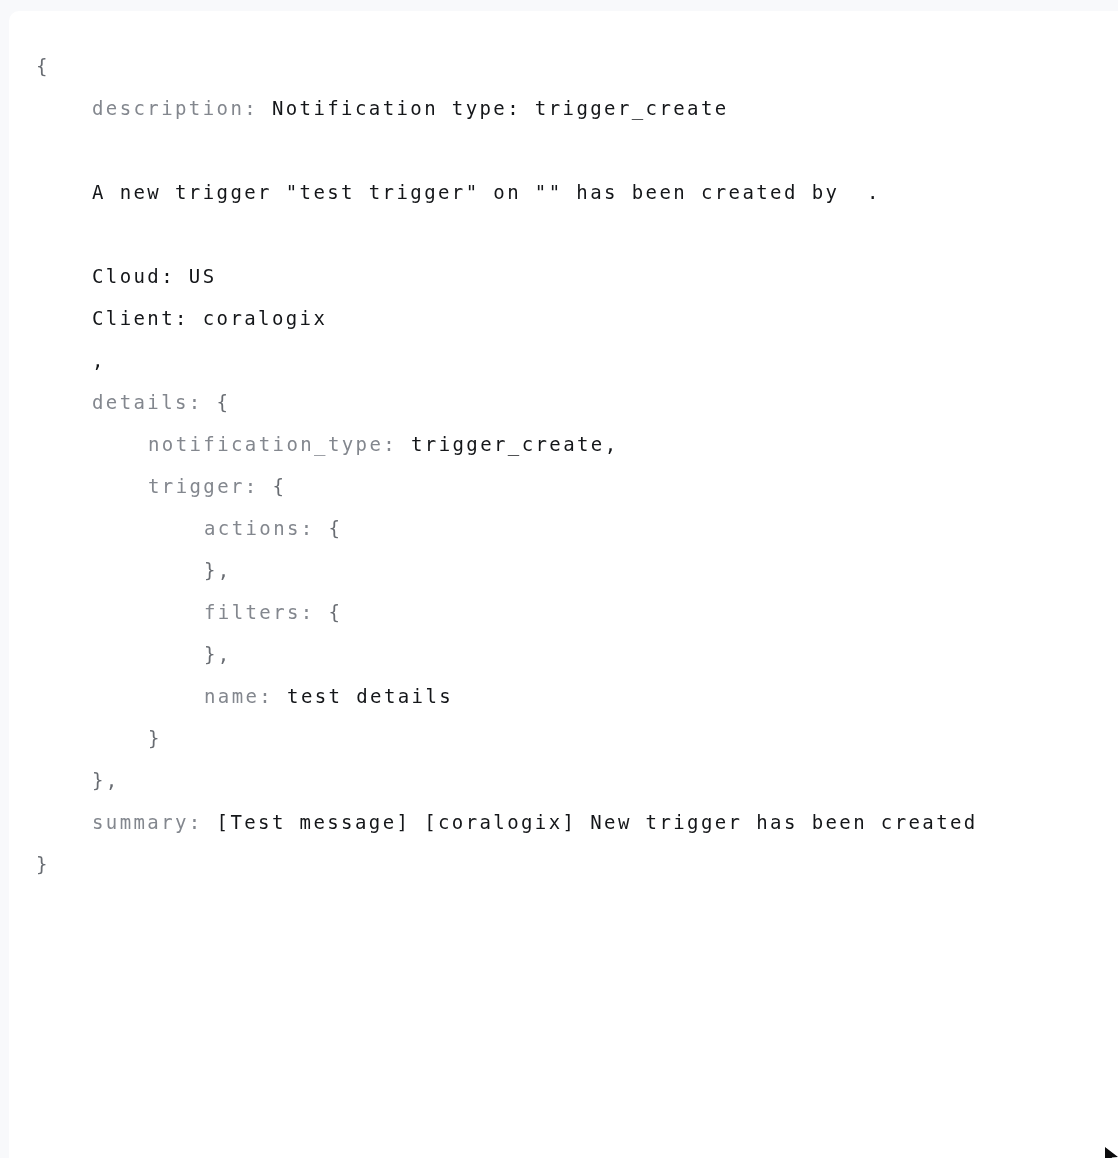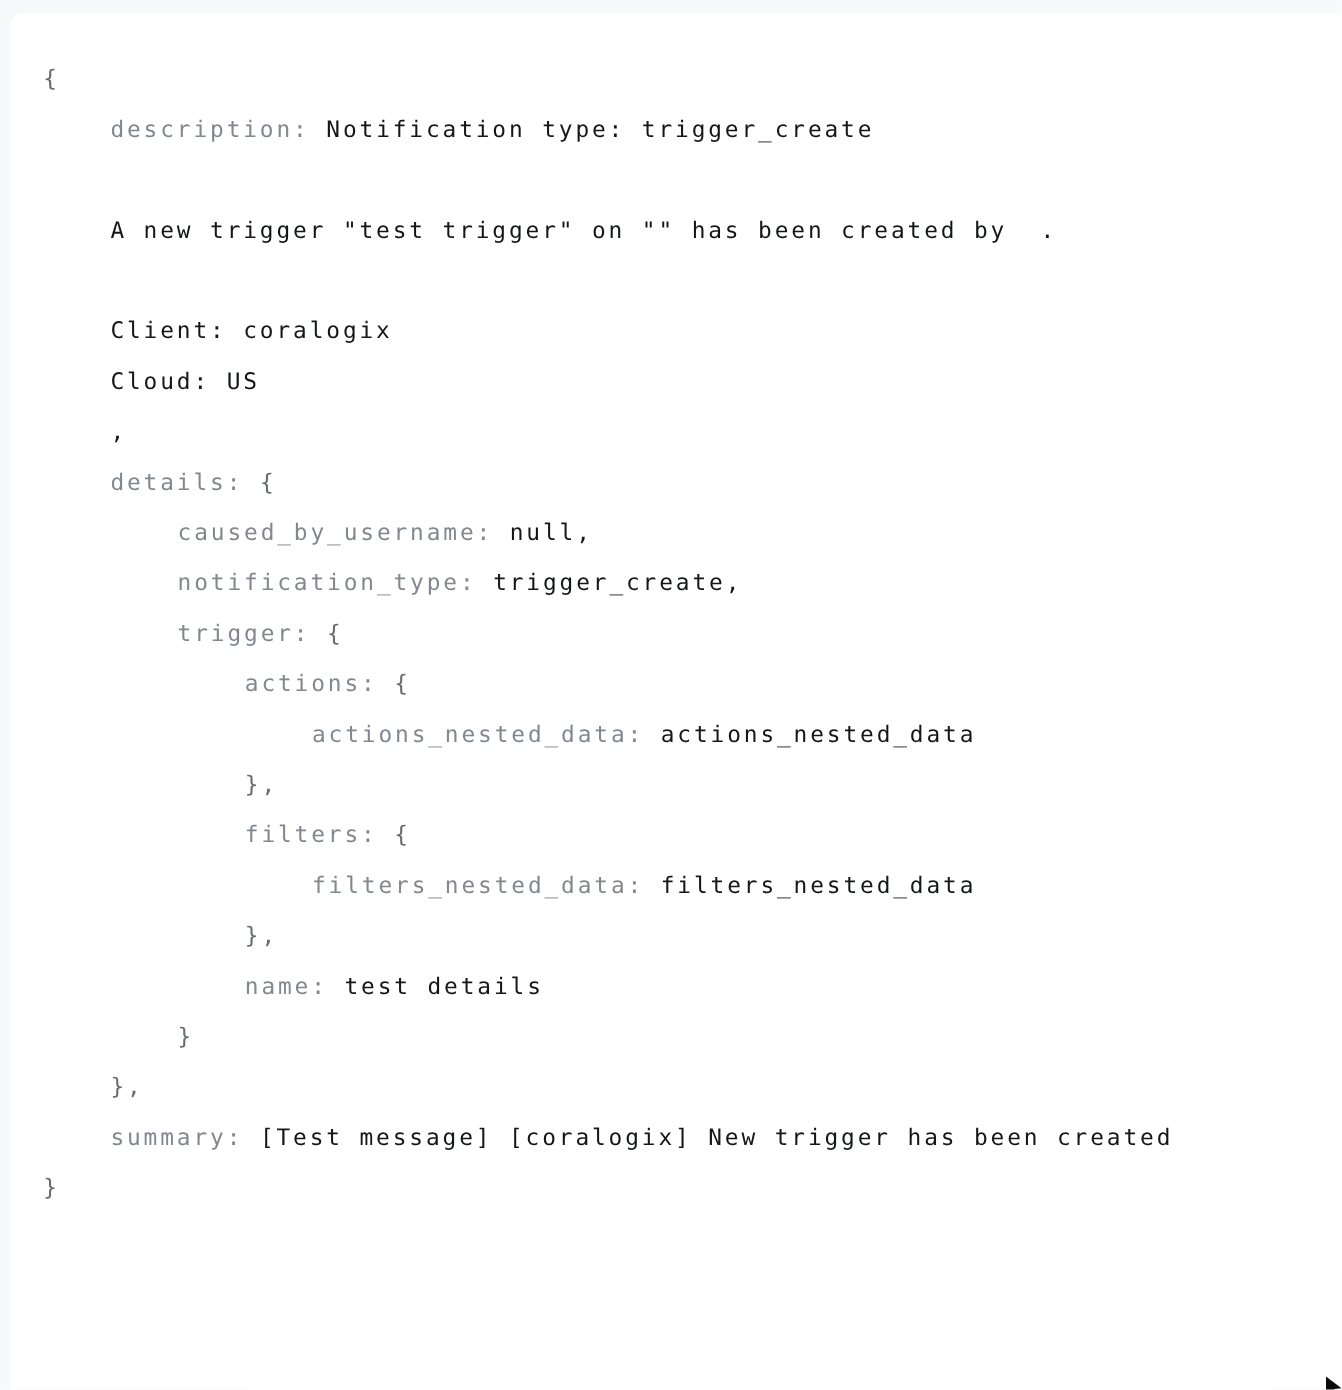--- a/index.html
+++ b/index.html
@@ -52,32 +52,29 @@
 </head>
 <body style="background: rgb(248, 249, 251);">
 
 <div class="payload-card" style="background: rgb(255, 255, 255);">
   <div class="json-viewer">
       <div class="code-line" style="padding-left: 0px;"><span class="seg-punct">{</span></div>
       <div class="code-line" style="padding-left: 56px;"><span class="seg-key">description: </span><span class="seg-value">Notification type: trigger_create</span></div>
       <div class="code-line" style="padding-left: 0px;"></div>
       <div class="code-line" style="padding-left: 56px;"><span class="seg-value">A new trigger "test trigger" on "" has been created by  .</span></div>
       <div class="code-line" style="padding-left: 0px;"></div>
+      <div class="code-line" style="padding-left: 56px;"><span class="seg-value">Cloud: US</span></div>
       <div class="code-line" style="padding-left: 56px;"><span class="seg-value">Client: coralogix</span></div>
-      <div class="code-line" style="padding-left: 56px;"><span class="seg-value">Cloud: US</span></div>
       <div class="code-line" style="padding-left: 56px;"><span class="seg-value">,</span></div>
       <div class="code-line" style="padding-left: 56px;"><span class="seg-key">details: </span><span class="seg-punct">{</span></div>
-      <div class="code-line" style="padding-left: 112px;"><span class="seg-key">caused_by_username: </span><span class="seg-value">null,</span></div>
       <div class="code-line" style="padding-left: 112px;"><span class="seg-key">notification_type: </span><span class="seg-value">trigger_create,</span></div>
       <div class="code-line" style="padding-left: 112px;"><span class="seg-key">trigger: </span><span class="seg-punct">{</span></div>
       <div class="code-line" style="padding-left: 168px;"><span class="seg-key">actions: </span><span class="seg-punct">{</span></div>
-      <div class="code-line" style="padding-left: 224px;"><span class="seg-key">actions_nested_data: </span><span class="seg-value">actions_nested_data</span></div>
       <div class="code-line" style="padding-left: 168px;"><span class="seg-punct">},</span></div>
       <div class="code-line" style="padding-left: 168px;"><span class="seg-key">filters: </span><span class="seg-punct">{</span></div>
-      <div class="code-line" style="padding-left: 224px;"><span class="seg-key">filters_nested_data: </span><span class="seg-value">filters_nested_data</span></div>
       <div class="code-line" style="padding-left: 168px;"><span class="seg-punct">},</span></div>
       <div class="code-line" style="padding-left: 168px;"><span class="seg-key">name: </span><span class="seg-value">test details</span></div>
       <div class="code-line" style="padding-left: 112px;"><span class="seg-punct">}</span></div>
       <div class="code-line" style="padding-left: 56px;"><span class="seg-punct">},</span></div>
       <div class="code-line" style="padding-left: 56px;"><span class="seg-key">summary: </span><span class="seg-value">[Test message] [coralogix] New trigger has been created</span></div>
       <div class="code-line" style="padding-left: 0px;"><span class="seg-punct">}</span></div>
     </div>
 </div>
 
 <div class="mouse-cursor" style="background: rgb(11, 11, 12);"></div>

